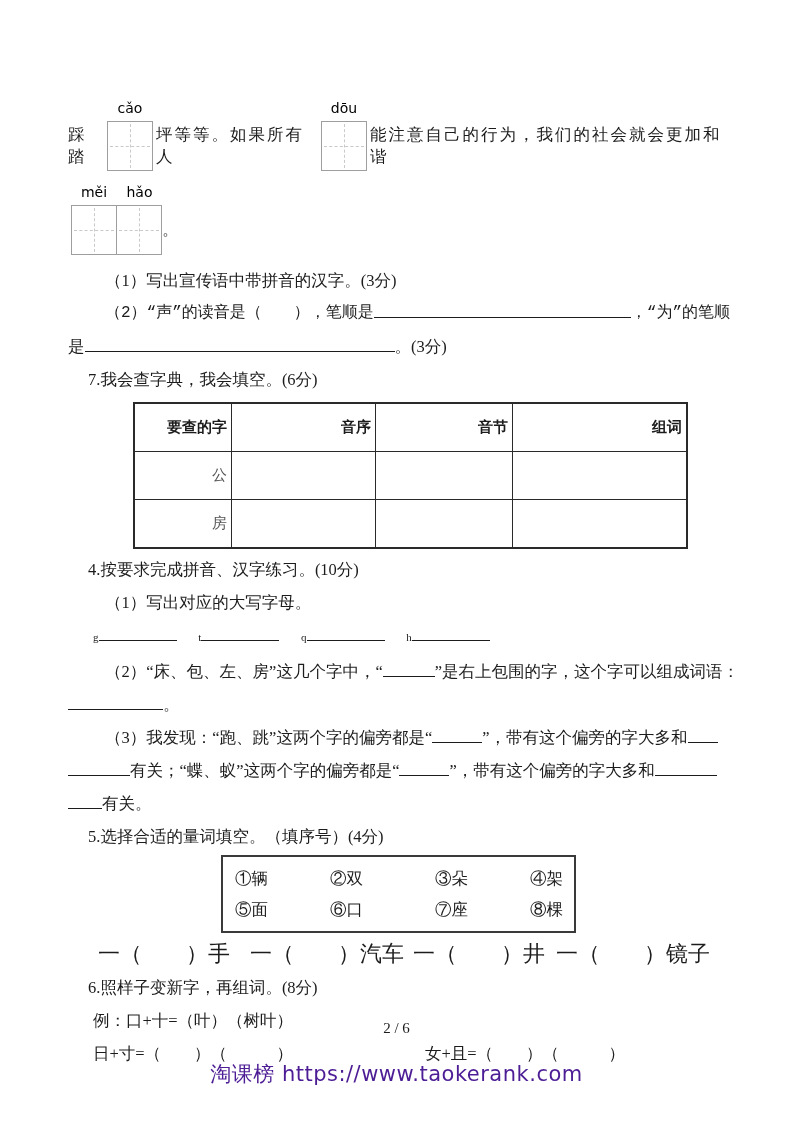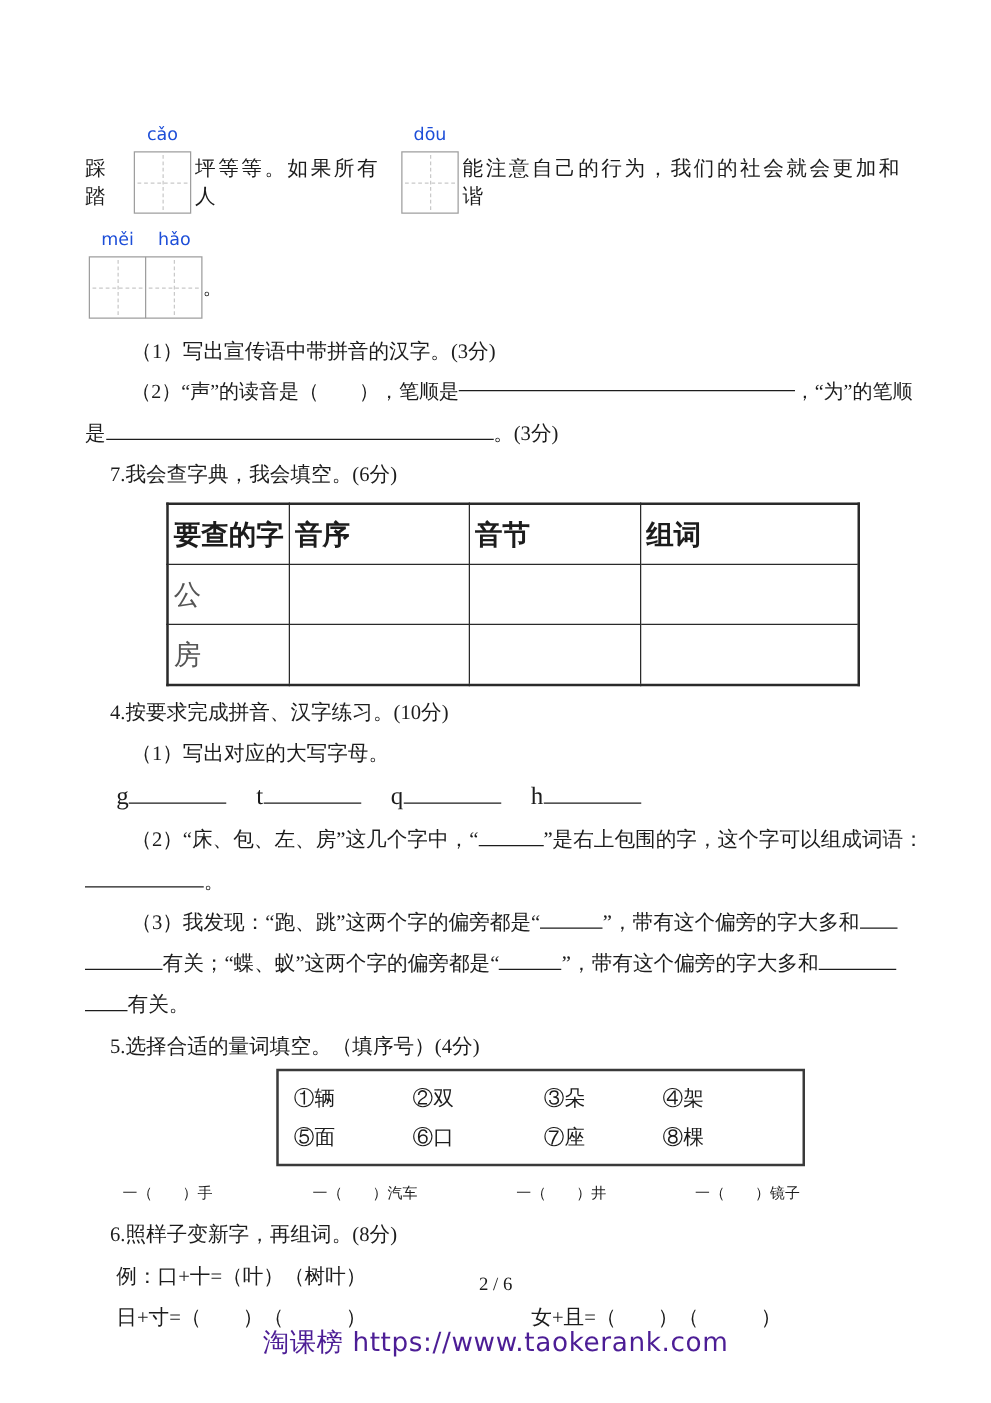--- a/index.html
+++ b/index.html
@@ -17,60 +17,60 @@
     width:662px;
   }
   p{margin:0;font-size:16.5px;line-height:33px;white-space:nowrap;}
   .sent-row{display:flex;align-items:center;font-size:16.5px;}
   .sent-row .txt{letter-spacing:2px;}
   
   .box-unit{position:relative;display:inline-block;margin:0 3px;}
   .pinyin{
     position:absolute;top:-22px;left:0;right:0;text-align:center;
     font-family:"DejaVu Sans","Liberation Sans",sans-serif;
-    font-size:14px;color:#1d4ed8;line-height:18px;
+    font-size:14px;color:#000000;line-height:18px;
   }
   .tian-box{display:block;width:46px;height:50px;border:1px solid #9e9e9e;position:relative;background:#fff;box-sizing:border-box;}
   .tian-box .h-dash{position:absolute;left:2px;right:2px;top:50%;border-top:1px dashed #c9c9c9;}
   .tian-box .v-dash{position:absolute;top:2px;bottom:2px;left:50%;border-left:1px dashed #c9c9c9;}
   .box-pair{display:inline-flex;}
   .box-pair .box-unit{margin:0;}
   .box-pair .box-unit + .box-unit .tian-box{margin-left:-1px;}
   .row2{margin-top:34px;margin-left:3px;}
   
   .ind-sub{padding-left:37px;}   
   .ind-num{padding-left:20px;}   
   .ind-sm{padding-left:25px;}
   
   .blank{display:inline-block;border-bottom:1px solid #1c1c1c;height:15px;vertical-align:baseline;} .w310{width:310px;} .w80{width:78px;} .w52{width:52px;}
   .w95{width:95px;} .w50{width:50px;} .w34{width:34px;} .w62{width:62px;} .w30{width:30px;}
-  .flexline{display:flex;align-items:flex-start;}
+  .flexline{display:flex;align-items:center;font-family:Liberation Mono, monospace;}
   .flexline .blank{margin-bottom:7px;}
   .flexline .seg{white-space:nowrap;line-height:33px;}
   
   .dict-table{border-collapse:collapse;margin:6px 0 4px 65px;table-layout:fixed;}
-  .dict-table th,.dict-table td{border:1px solid #2a2a2a;height:39px;text-align:left;font-size:22px;padding:4px;}
+  .dict-table th,.dict-table td{border:1px solid #2a2a2a;height:39px;text-align:right;font-size:15px;padding:4px;}
   .dict-table{border:2px solid #2a2a2a;}
   .dict-table th{font-weight:bold;}
   .dict-table td.char-cell{color:#555;}
   .c1{width:88px;} .c2{width:135px;} .c3{width:128px;} .c4{width:165px;}
   
-  .letters-row{padding-left:25px;line-height:36px;font-size:20px;}
+  .letters-row{padding-left:25px;line-height:36px;font-size:11px;}
   .letter-group{display:inline-block;margin-right:19px;font-family:"Liberation Serif","DejaVu Serif",serif;}
   
   .opt-box{
     box-sizing:border-box;
-    width:423px;margin:2px 0 4px 153px;
+    width:355px;margin:2px 0 4px 153px;
     border:2px solid #3a3a3a;
     padding:6px 16px 6px 12px;
     display:grid;grid-template-columns:95px 105px 95px 58px;
     font-size:16.5px;line-height:31px;
   }
   
-  .q5row{display:flex;padding-left:30px;font-size:12px;line-height:34px;}
+  .q5row{display:flex;padding-left:30px;font-size:22px;line-height:34px;}
   .q5cell{width:152px;white-space:nowrap;}
   .q5cell:nth-child(2){width:163px;}
   .q5cell:nth-child(3){width:143px;}
   .q5cell:nth-child(4){width:auto;}
   
   .combine{padding-left:25px;}
   .combine .g1{display:inline-block;width:332px;}
   
   .page-num{position:absolute;top:1020px;left:0;width:100%;text-align:center;font-size:15px;font-weight:normal;color:#1c1c1c;}
   .watermark{

